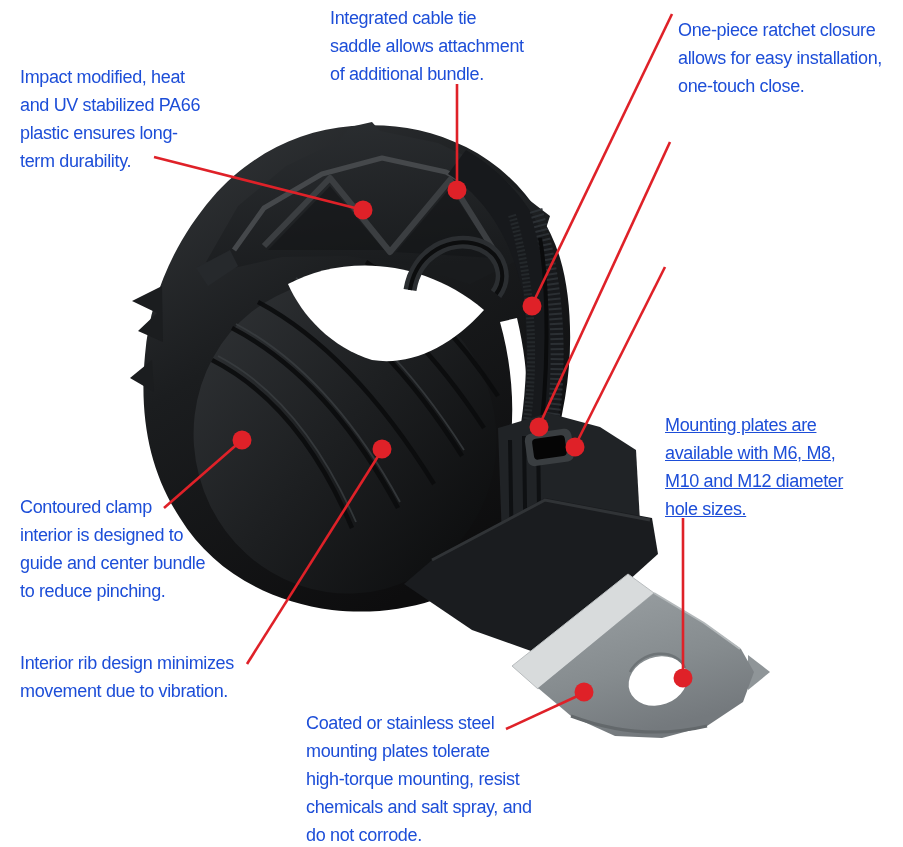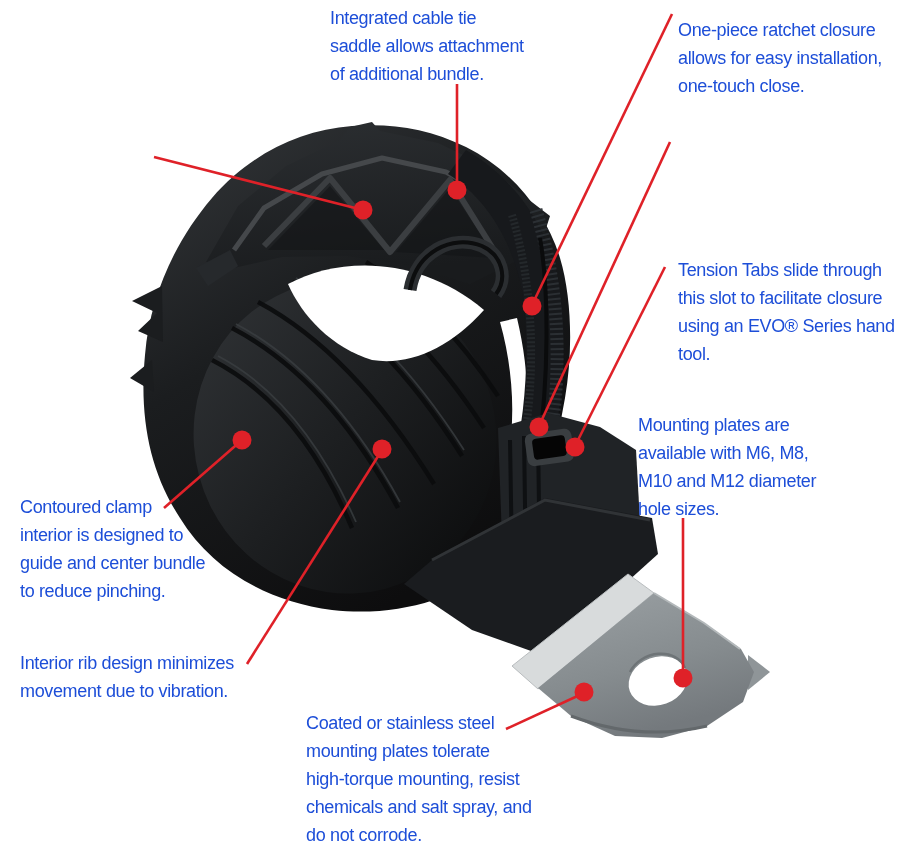--- a/index.html
+++ b/index.html
@@ -26,21 +26,21 @@
     line-height: 28px;
     letter-spacing: -0.35px;
     color: #1d4ed8;
     white-space: pre;
   }
   #note-impact      { left: 20px;  top: 63px;  }
   #note-integrated  { left: 330px; top: 4px;   }
   #note-onepiece    { left: 678px; top: 16px;   }
   #note-screwdriver { left: 678px; top: 124px; }
   #note-tension     { left: 678px; top: 256px; }
-  #note-mounting    { left: 638px; top: 411px; }
+  #note-mounting    { left: 665px; top: 411px; text-decoration: underline; }
   #note-contoured   { left: 20px;  top: 493px; }
   #note-interiorrib { left: 20px;  top: 649px; }
   #note-coated      { left: 306px; top: 709px; }
 </style>
 </head>
 <body>
 
 <div id="stage">
 
   <svg id="product-svg" width="903" height="847" viewBox="0 0 903 847">
@@ -159,30 +159,30 @@
     <circle r="9.5" cx="457" cy="190"></circle>
     <circle r="9.5" cx="532" cy="306"></circle>
     <circle r="9.5" cx="539" cy="427"></circle>
     <circle r="9.5" cx="575" cy="447"></circle>
     <circle r="9.5" cx="683" cy="678"></circle>
     <circle r="9.5" cx="242" cy="440"></circle>
     <circle r="9.5" cx="382" cy="449"></circle>
     <circle r="9.5" cx="584" cy="692"></circle>
   </svg>
 
+  <div class="note" id="note-impact">Impact modified, heat
+and UV stabilized PA66
+plastic ensures long-
+term durability.</div>
   <div class="note" id="note-integrated">Integrated cable tie
 saddle allows attachment
 of additional bundle.</div>
   <div class="note" id="note-onepiece">One-piece ratchet closure
 allows for easy installation,
 one-touch close.</div>
-  <div class="note" id="note-tension">Tension Tabs slide through
-this slot to facilitate closure
-using an EVO® Series hand
-tool.</div>
   <div class="note" id="note-mounting">Mounting plates are
 available with M6, M8,
 M10 and M12 diameter
 hole sizes.</div>
   <div class="note" id="note-interiorrib">Interior rib design minimizes
 movement due to vibration.</div>
   <div class="note" id="note-contoured">Contoured clamp
 interior is designed to
 guide and center bundle
 to reduce pinching.</div>

